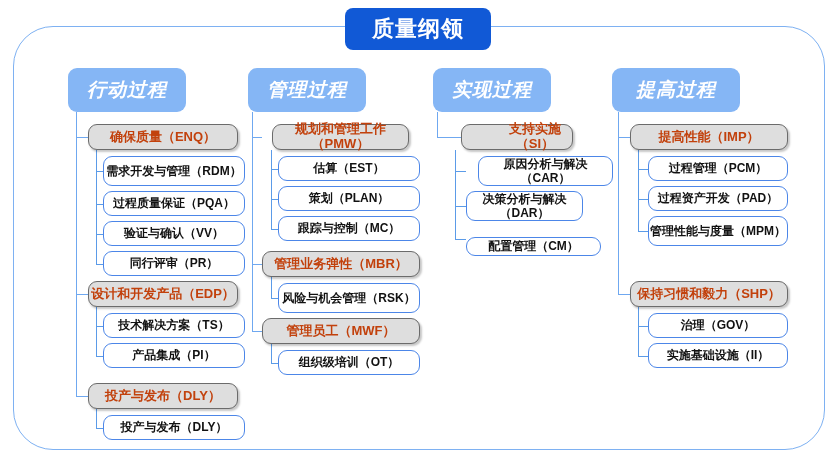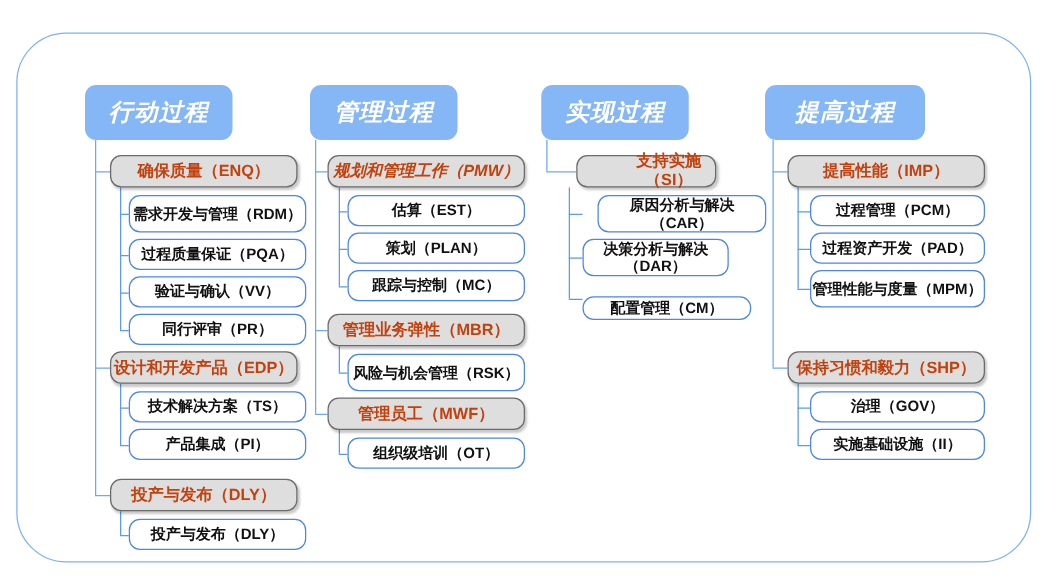--- a/index.html
+++ b/index.html
@@ -121,20 +121,21 @@
     background: #5B9BE8;
   }
 </style>
 </head>
 <body>
 
 <div id="canvas">
 
   <div class="outer-frame"></div>
 
+  <div class="root-title">质量纲领</div>
 
   <div id="tree">
       <div class="col-header" style="left: 68px; top: 68px; width: 118px;">行动过程</div>
       <div class="conn-v" style="left: 76px; top: 112px; height: 284px;"></div>
       <div class="conn-h" style="left: 76px; top: 137px; width: 12px;"></div>
       <div class="group-box" style="left: 88px; top: 124px; width: 150px; height: 26px;">确保质量（ENQ）</div>
       <div class="conn-h sub" style="left: 96px; top: 171px; width: 7px;"></div>
       <div class="leaf-box" style="left: 103px; top: 156px; width: 142px; height: 30px;">需求开发与管理（RDM）</div>
       <div class="conn-h sub" style="left: 96px; top: 203.5px; width: 7px;"></div>
       <div class="leaf-box" style="left: 103px; top: 191px; width: 142px; height: 25px;">过程质量保证（PQA）</div>
@@ -151,21 +152,21 @@
       <div class="leaf-box" style="left: 103px; top: 343px; width: 142px; height: 25px;">产品集成（PI）</div>
       <div class="conn-v sub" style="left: 96px; top: 307px; height: 48.5px;"></div>
       <div class="conn-h" style="left: 76px; top: 396px; width: 12px;"></div>
       <div class="group-box" style="left: 88px; top: 383px; width: 150px; height: 26px;">投产与发布（DLY）</div>
       <div class="conn-h sub" style="left: 96px; top: 427.5px; width: 7px;"></div>
       <div class="leaf-box" style="left: 103px; top: 415px; width: 142px; height: 25px;">投产与发布（DLY）</div>
       <div class="conn-v sub" style="left: 96px; top: 409px; height: 18.5px;"></div>
       <div class="col-header" style="left: 248px; top: 68px; width: 118px;">管理过程</div>
       <div class="conn-v" style="left: 252px; top: 112px; height: 219px;"></div>
       <div class="conn-h" style="left: 252px; top: 137px; width: 10px;"></div>
-      <div class="group-box" style="left: 262px; top: 124px; width: 158px; height: 26px; font-style: italic;">规划和管理工作（PMW）</div>
+      <div class="group-box" style="left: 272px; top: 124px; width: 137px; height: 26px;">规划和管理工作（PMW）</div>
       <div class="conn-h sub" style="left: 271px; top: 168.5px; width: 7px;"></div>
       <div class="leaf-box" style="left: 278px; top: 156px; width: 142px; height: 25px;">估算（EST）</div>
       <div class="conn-h sub" style="left: 271px; top: 198.5px; width: 7px;"></div>
       <div class="leaf-box" style="left: 278px; top: 186px; width: 142px; height: 25px;">策划（PLAN）</div>
       <div class="conn-h sub" style="left: 271px; top: 228.5px; width: 7px;"></div>
       <div class="leaf-box" style="left: 278px; top: 216px; width: 142px; height: 25px;">跟踪与控制（MC）</div>
       <div class="conn-v sub" style="left: 271px; top: 150px; height: 78.5px;"></div>
       <div class="conn-h" style="left: 252px; top: 264px; width: 10px;"></div>
       <div class="group-box" style="left: 262px; top: 251px; width: 158px; height: 26px;">管理业务弹性（MBR）</div>
       <div class="conn-h sub" style="left: 271px; top: 298px; width: 7px;"></div>

